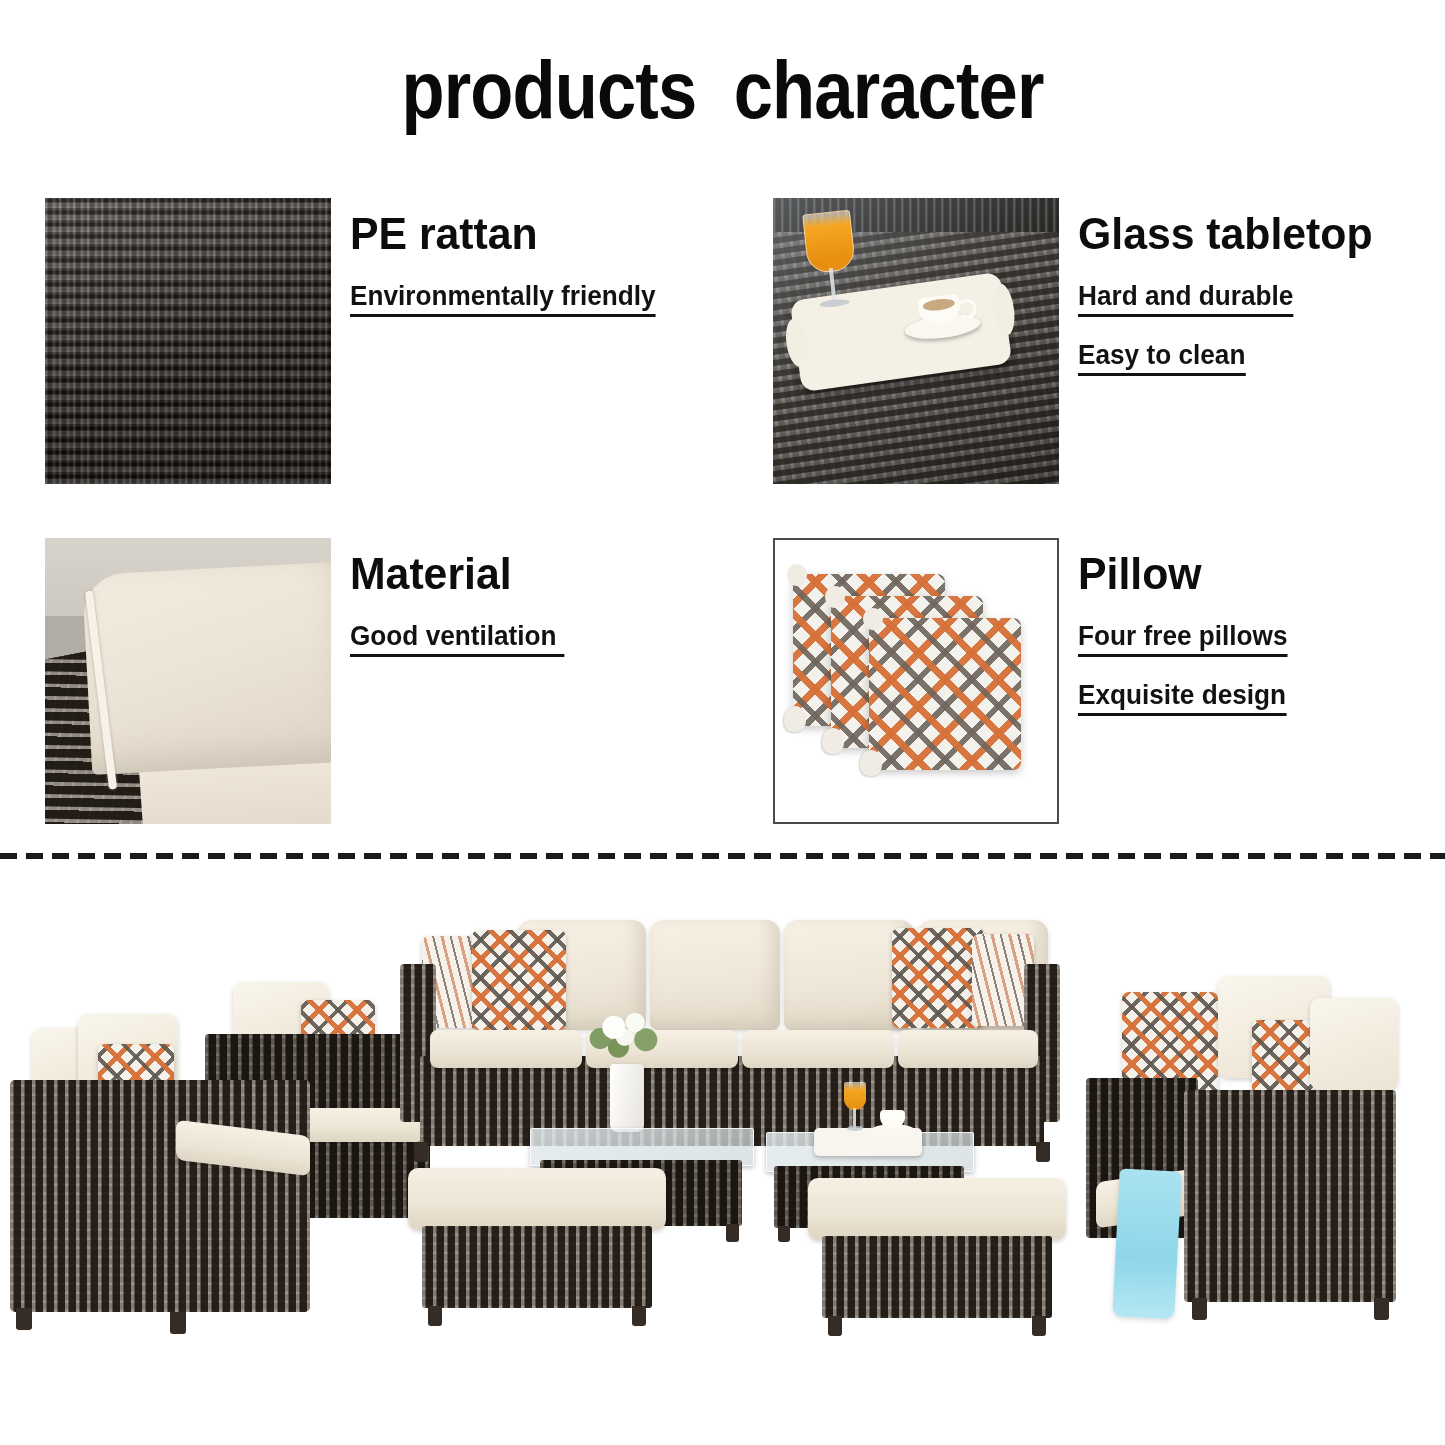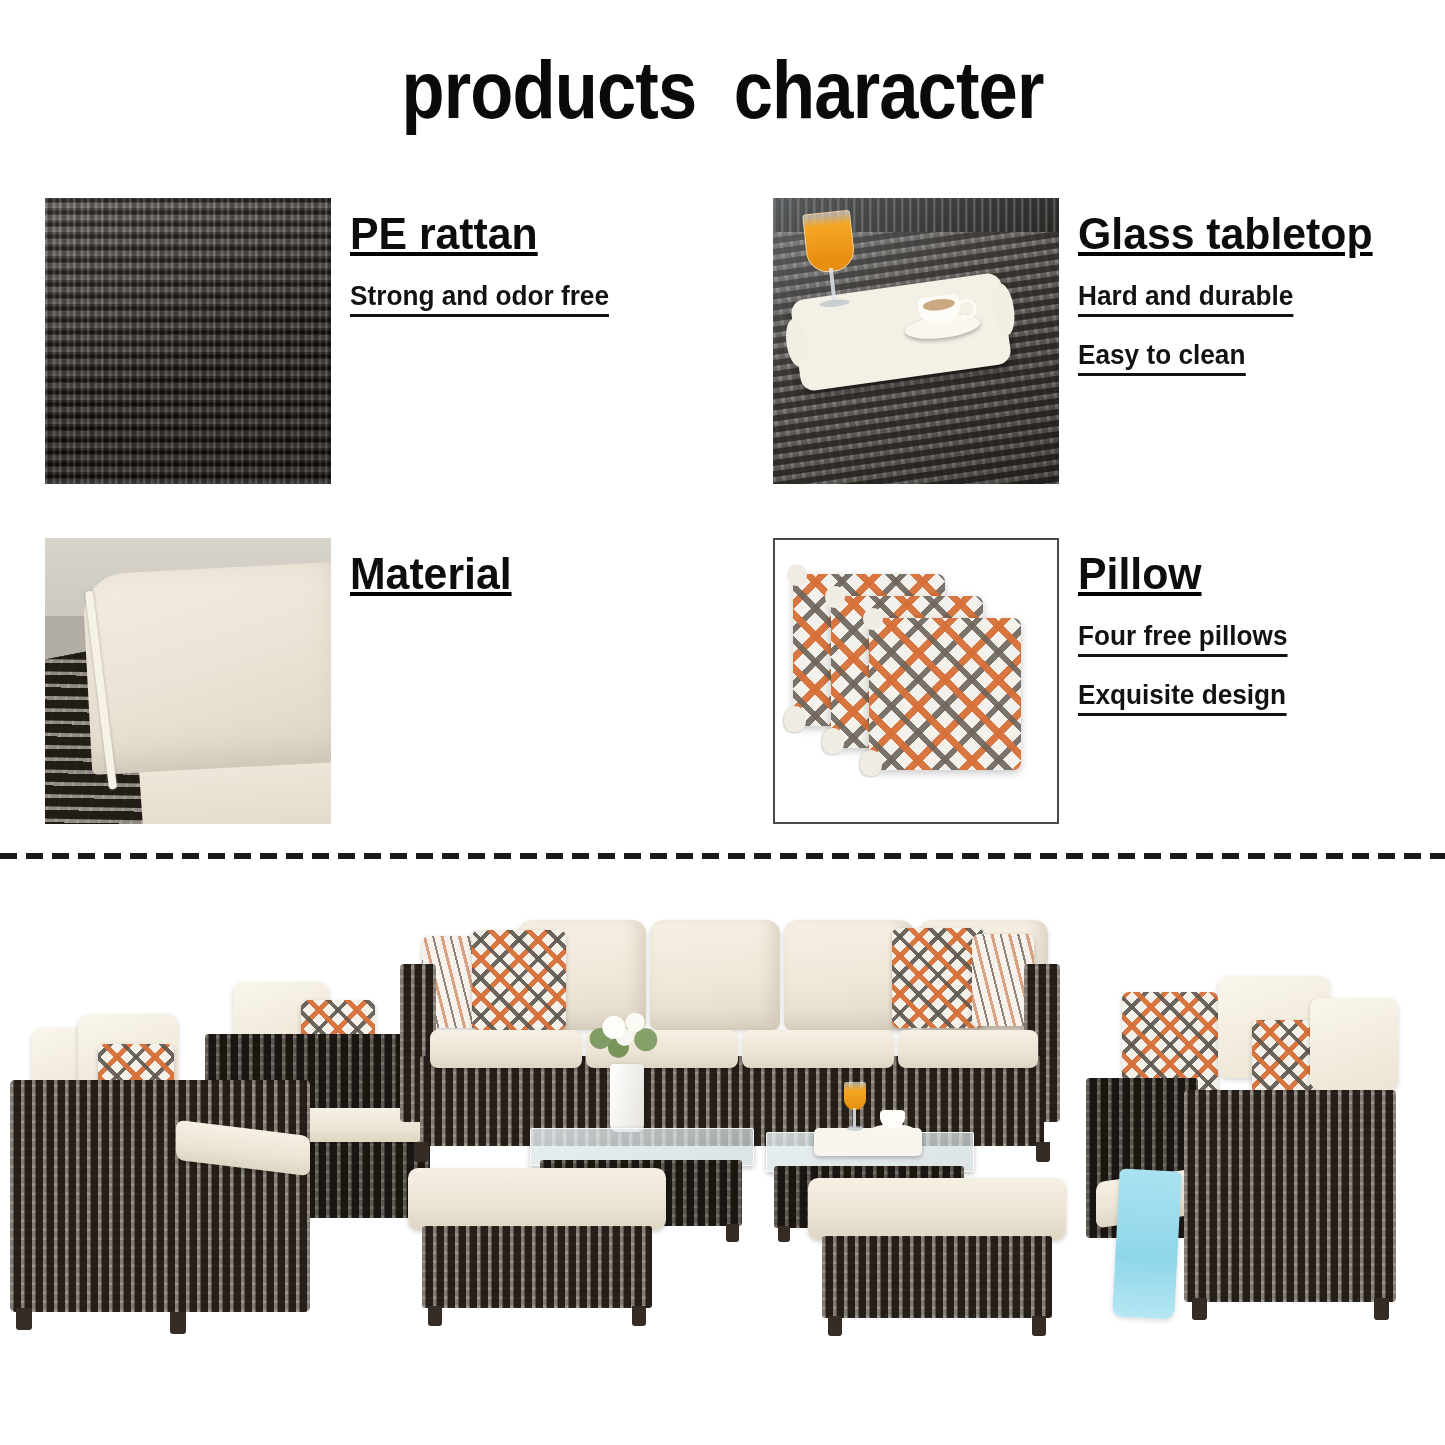--- a/index.html
+++ b/index.html
@@ -30,21 +30,21 @@
   .feature.f3{left:773px; top:348px;}
 
   .thumb{
     position:absolute; left:0; top:0;
     width:286px; height:286px;
     overflow:hidden;
     background:#ffffff;
   }
   .thumb.framed{border:2px solid #4a4a4a; width:282px; height:282px;}
 
-  .feature-text{position:absolute; left:305px; top:10px; width:420px;text-decoration:underline;}
+  .feature-text{position:absolute; left:305px; top:10px; width:420px;}
   .feature.f1 .feature-text, .feature.f3 .feature-text{left:305px;}
 
   .feat-head{
     font-weight:bold;
     font-size:45px;
     line-height:52px;
     color:#0d0d0d;
     margin:0 0 20px 0;
     white-space:nowrap;
     transform:scaleX(0.95);
@@ -321,21 +321,21 @@
 <div class="page-title">products  character</div>
 
 <div class="feature-grid">
 
   <div class="feature f0">
     <div class="thumb">
       <div class="rattan"></div>
     </div>
     <div class="feature-text">
       <div class="feat-head">PE rattan</div>
-      <span class="feat-line-wrap"><span class="feat-line">Strong and odor free</span></span>
+      <span class="feat-line-wrap"><span class="feat-line">Environmentally friendly</span></span>
     </div>
   </div>
 
   <div class="feature f1">
     <div class="thumb">
       <div class="glass-scene">
         <div class="weave"></div>
         <div class="bg-chair"></div>
         <div class="sheen"></div>
         <div class="tray"></div>
@@ -364,20 +364,21 @@
         <div class="ground"></div>
         <div class="floor"></div>
         <div class="wicker-arm"></div>
         <div class="cushion-seat"></div>
         <div class="cushion-back"></div>
         <div class="piping"></div>
       </div>
     </div>
     <div class="feature-text">
       <div class="feat-head">Material</div>
+      <span class="feat-line-wrap"><span class="feat-line">Good ventilation </span></span>
     </div>
   </div>
 
   <div class="feature f3">
     <div class="thumb framed">
       <div class="pillow-scene">
         <div class="pillow p1">
             <span class="corner"></span>
             <span class="corner-top"></span>
           </div>

